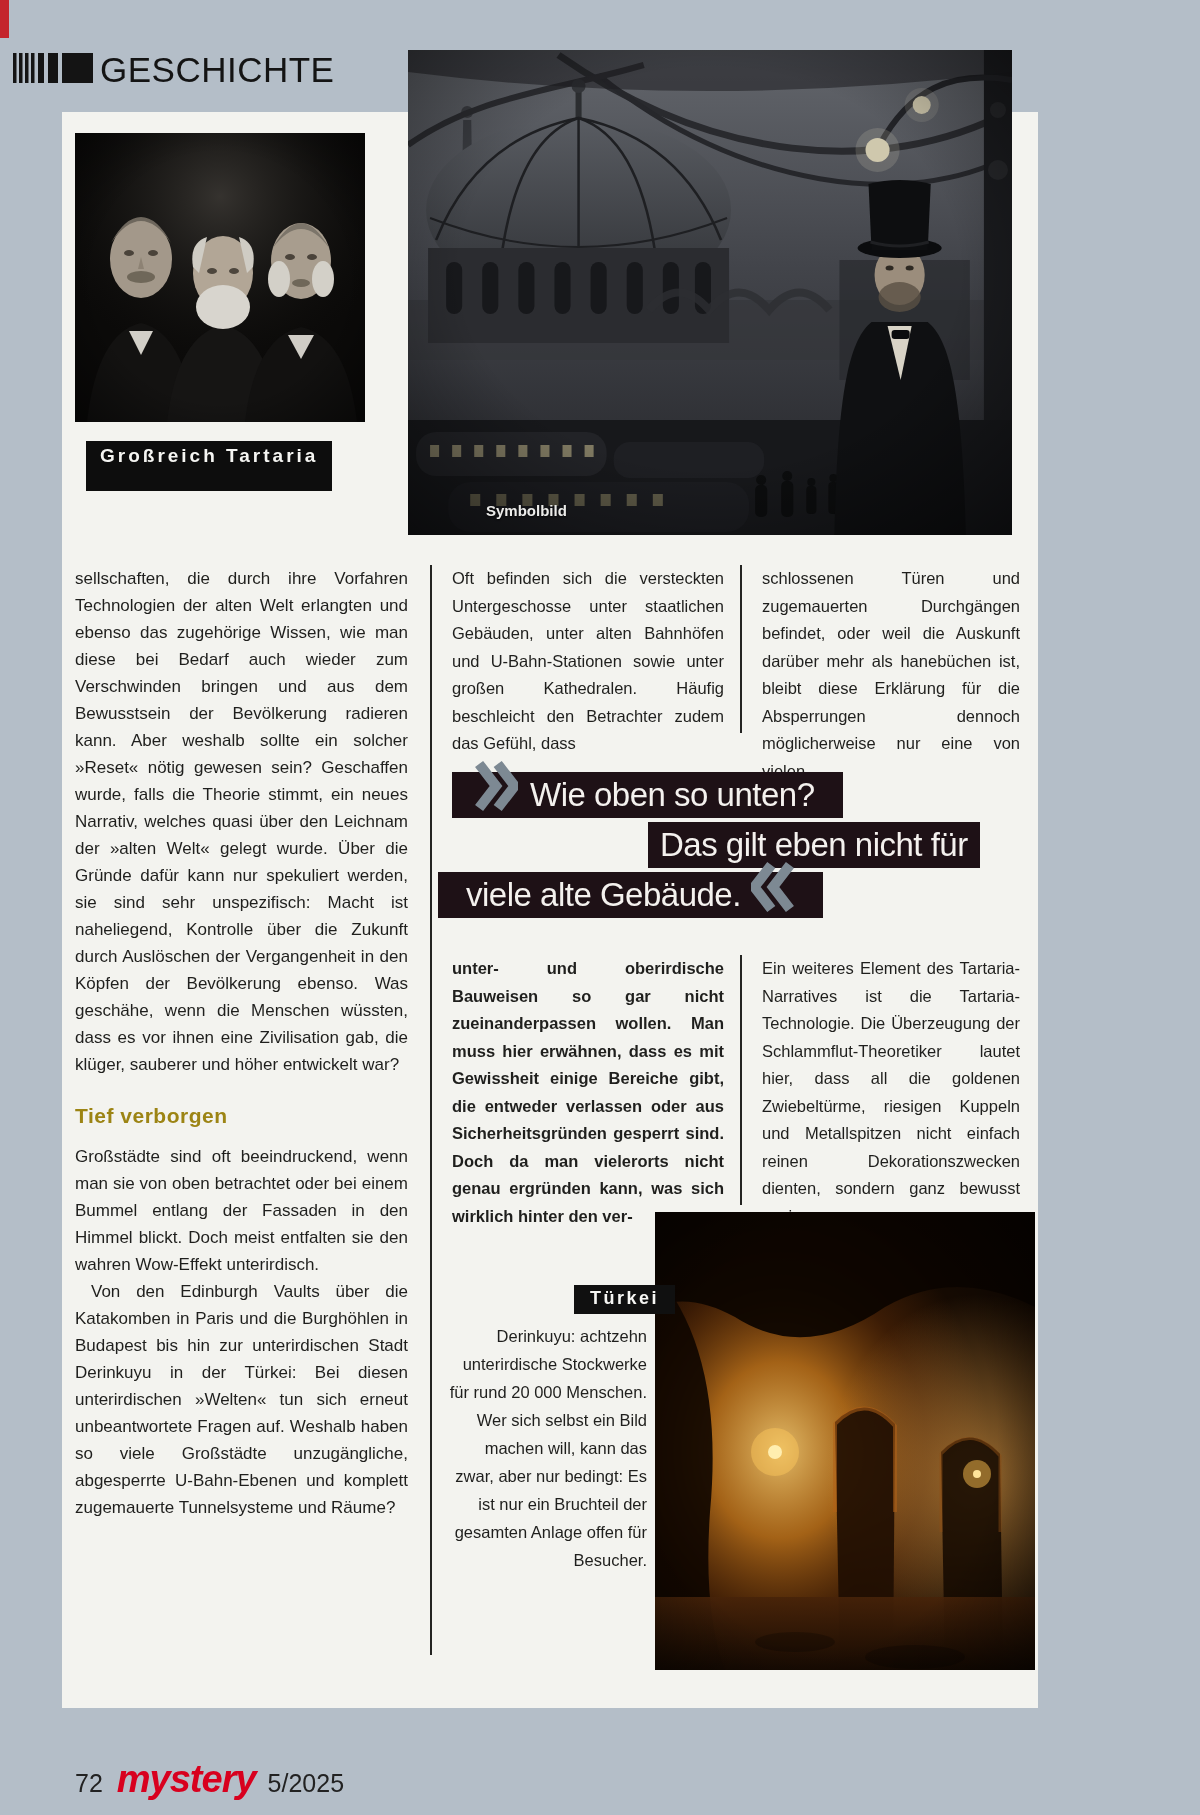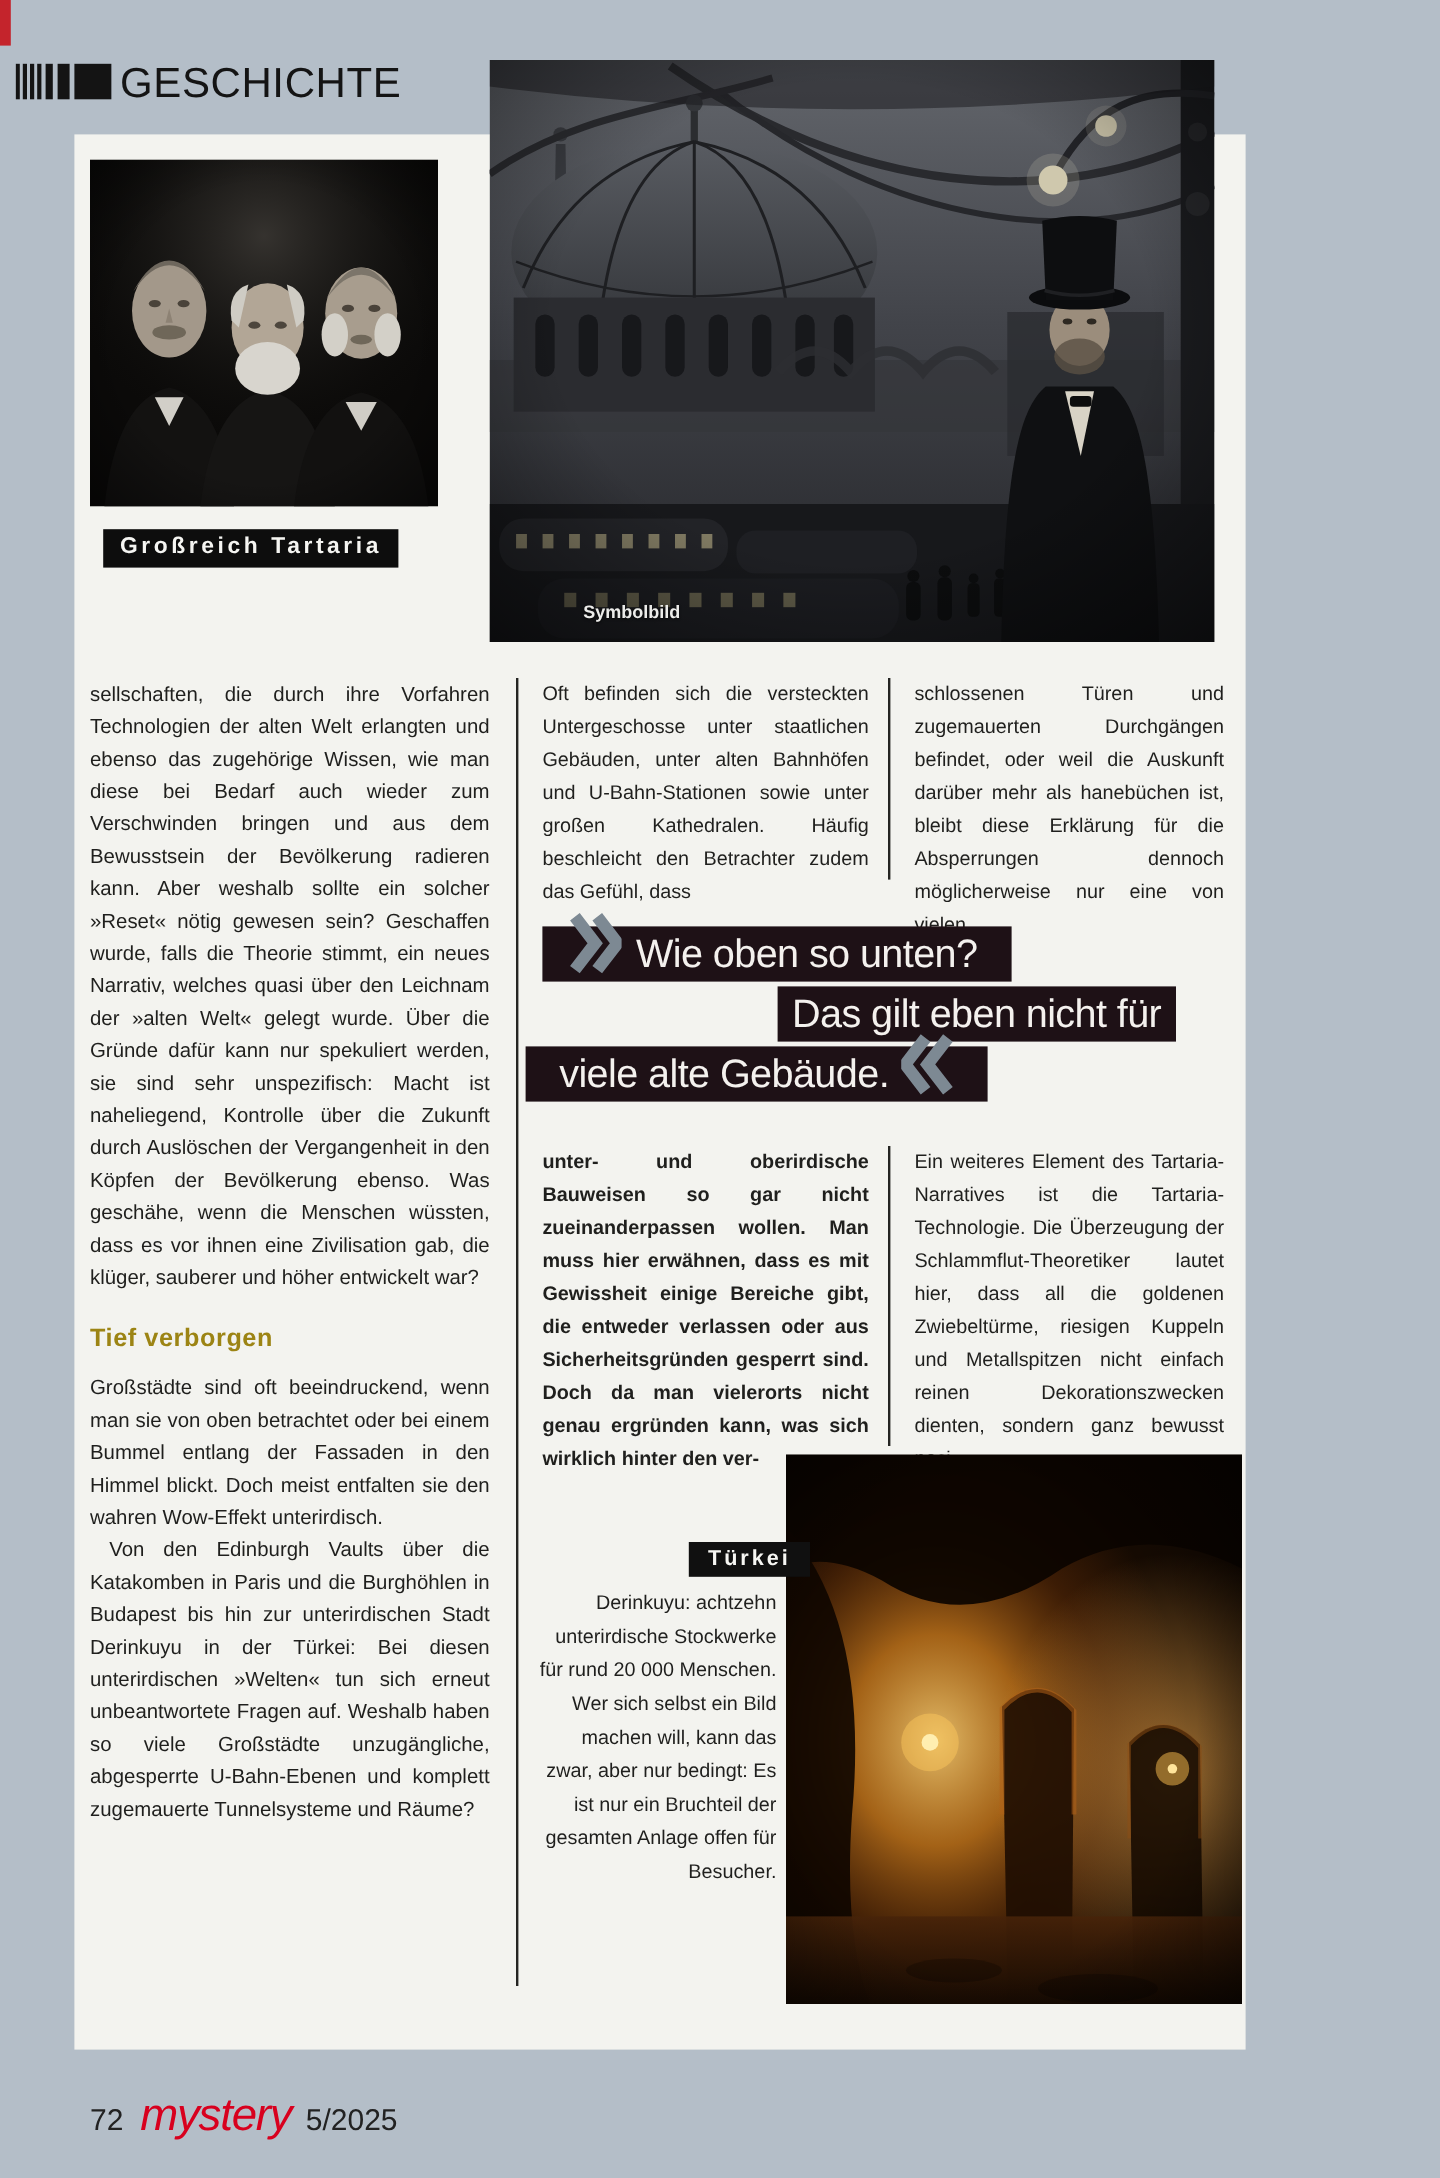--- a/index.html
+++ b/index.html
@@ -10,21 +10,21 @@
 
   .section-header{position:absolute;left:13px;top:50px;display:flex;align-items:center;gap:7px;}
   .section-title{font-size:35px;font-weight:500;color:#141414;letter-spacing:.5px;}
 
   .panel{position:absolute;left:62px;top:112px;width:976px;height:1596px;background:#f3f3ef;}
 
   .men-photo{position:absolute;left:75px;top:133px;width:290px;height:289px;margin:0;}
   .men-photo svg{display:block;width:100%;height:100%;}
 
   .photo-label{position:absolute;left:86px;top:441px;background:#0d0d0d;color:#f5f5f2;
-    font-size:19px;font-weight:700;letter-spacing:3px;padding:4px 14px 6px;}
+    font-size:19px;font-weight:700;letter-spacing:3px;padding:4px 14px 24px;}
   .photo-caption{position:absolute;left:76px;top:478px;width:338px;margin:0;
     font-size:16.5px;line-height:27.2px;color:#1c1c1a;}
 
   .hero{position:absolute;left:408px;top:50px;width:604px;height:485px;margin:0;}
   .hero svg{display:block;width:100%;height:100%;}
   .symbolbild{position:absolute;left:78px;top:452px;color:#ececea;font-size:15px;font-weight:600;
     text-shadow:0 1px 2px rgba(0,0,0,.8);}
 
   .divider{position:absolute;width:2px;background:#242422;}
   .d1{left:430px;top:565px;height:1090px;}
@@ -53,21 +53,21 @@
   .cave{position:absolute;left:655px;top:1212px;width:380px;height:458px;margin:0;}
   .cave svg{display:block;width:100%;height:100%;}
 
   .turkey{position:absolute;left:442px;top:1285px;width:205px;text-align:right;}
   .turkey-label{display:inline-block;position:relative;left:28px;background:#101010;color:#f6f6f3;
     font-size:18px;font-weight:700;letter-spacing:2.5px;padding:3px 16px 5px;margin-bottom:8px;}
   .turkey-text{margin:0;font-size:16.5px;line-height:28px;color:#1f1f1d;}
 
   .footer{position:absolute;left:75px;top:1742px;display:flex;align-items:baseline;}
   .pnum{font-size:25px;color:#222;}
-  .mag{font-size:38px;font-weight:400;font-style:italic;color:#d8001e;letter-spacing:-1px;margin:0 12px 0 14px;}
+  .mag{font-size:38px;font-weight:700;font-style:italic;color:#d8001e;letter-spacing:-1px;margin:16px 12px 0 14px;}
   .issue{font-size:25px;color:#222;}
 </style>
 </head>
 <body>
 
 <div class="canvas">
 
   <div class="corner-mark"></div>
 
   <header class="section-header">

